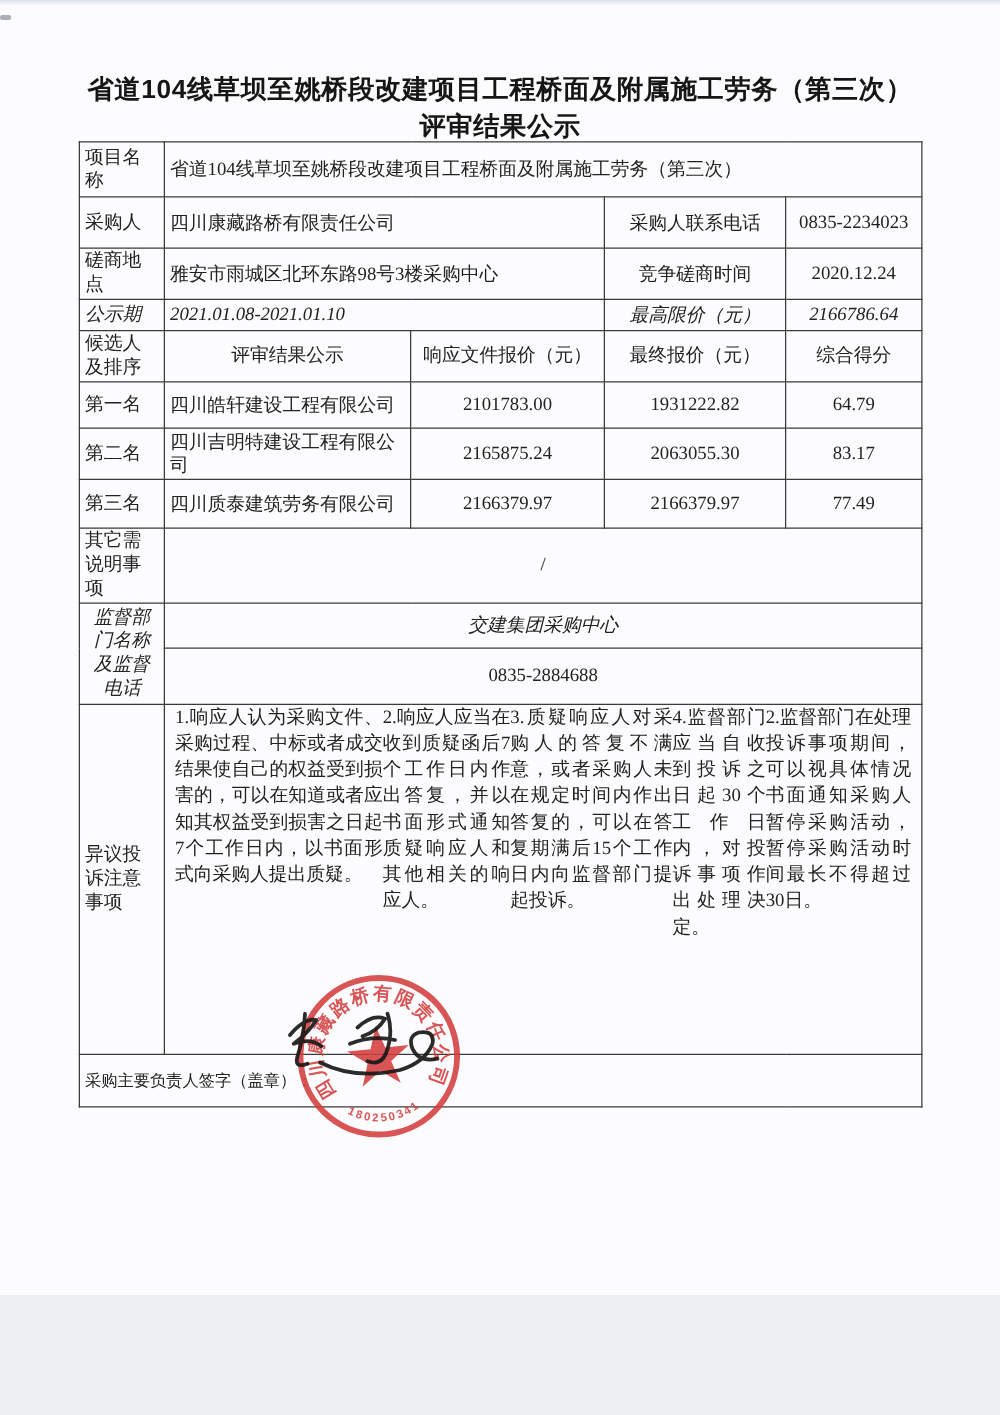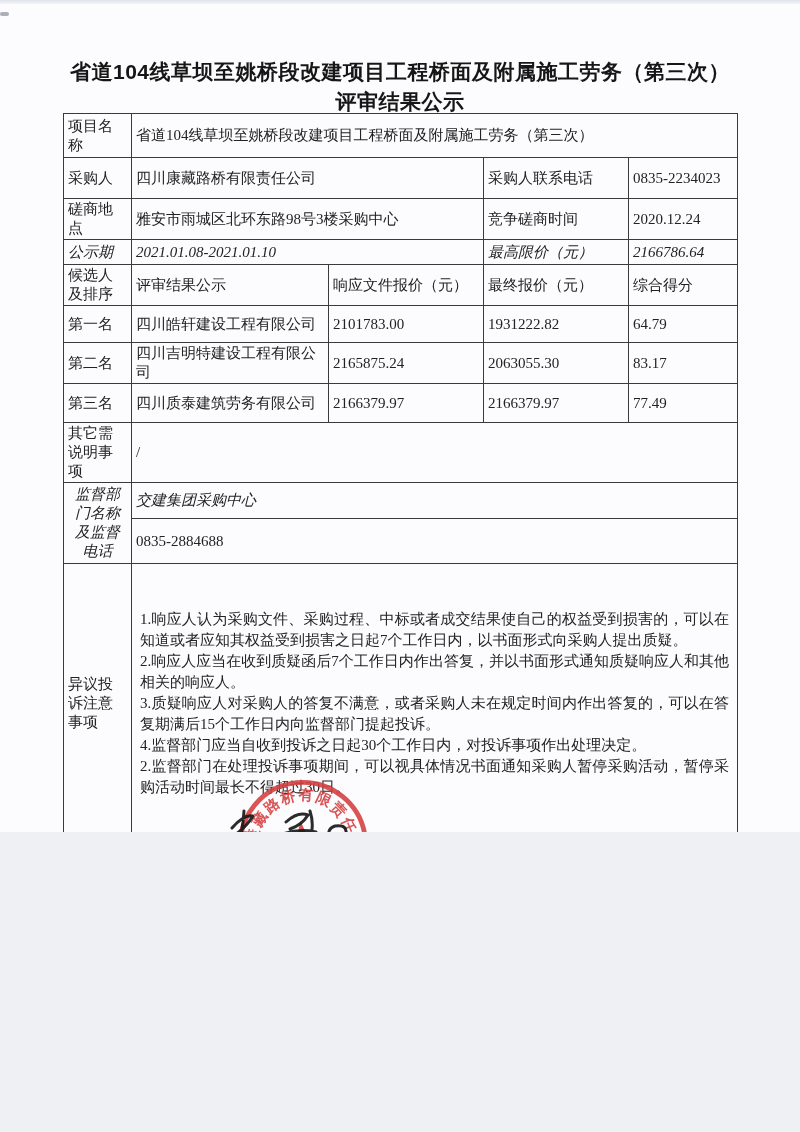--- a/index.html
+++ b/index.html
@@ -1,41 +1,41 @@
 <!DOCTYPE html>
 <html><head>
 <meta charset="utf-8">
 <style>
   html,body{margin:0;padding:0;}
   body{width:800px;height:1132px;background:#eef0f3;font-family:"Liberation Serif","DejaVu Serif",serif;}
-  .page{position:relative;width:800px;height:832px;background:#fcfcfe;overflow:hidden;color:#1f1f1f;}
+  .page{position:relative;width:800px;height:1036px;background:#fcfcfe;overflow:hidden;color:#1f1f1f;}
   .scan-band{position:absolute;top:0;left:0;width:800px;height:4px;
     background:linear-gradient(#dfe3ea,#f4f6f9);}
   .scan-dot{position:absolute;left:0;top:12px;width:9px;height:4px;background:#8a8f98;border-radius:2px;opacity:.7;}
 
   .doc-title{position:absolute;top:57px;left:0;width:800px;text-align:center;
     font-family:"Liberation Sans","DejaVu Sans",sans-serif;font-weight:bold;
     font-size:21px;line-height:30px;color:#161616;letter-spacing:.5px;}
 
   table.results{position:absolute;left:63px;top:113px;width:674px;
     border-collapse:collapse;table-layout:fixed;border-radius:19px;}
   table.results td{border:1.6px solid #3a3a3a;font-size:15px;color:#222;
     padding:1px 4px;vertical-align:middle;overflow:hidden;}
   td.lbl{padding-left:5px;line-height:19px;}
   td.lbl-c{text-align:center;line-height:19px;padding:1px 3px;}
   td.lft{padding-left:8px;}
-  td.ctr{text-align:left;padding:1px 0;}
+  td.ctr{text-align:center;padding:1px 0;}
   tr.rA td{height:41px;} tr.rB td{height:38px;} tr.rC td{height:37px;}
   tr.rD td{height:22px;font-style:italic;} tr.rE td{height:36px;line-height:19px;}
   tr.rF1 td{height:34px;} tr.rF2 td{height:35px;} tr.rF3 td{height:36px;margin-left:28px;}
   tr.rG td{height:35px;margin-left:24px;} tr.rH1 td{height:33px;font-style:italic;} tr.rH2 td{height:42px;}
   tr.rI td{height:277px;} tr.rJ td{height:39px;}
 
   .notes-cell{padding:0 8px !important;}
-  .notes-box{display:flex;flex-direction:column;justify-content:center;height:100%;
+  .notes-box{display:flex;flex-direction:row;justify-content:center;height:100%;
     line-height:21px;font-size:15px;}
   .notes-box div{text-align:justify;}
 
   .sig-label{font-size:13px;}
 
   .seal{position:absolute;left:216px;top:758px;width:174px;height:174px;
     transform:rotate(-6deg);opacity:.88;pointer-events:none;}
   .signature{position:absolute;left:222px;top:804px;width:160px;height:68px;pointer-events:none;}
 </style>
 </head>

